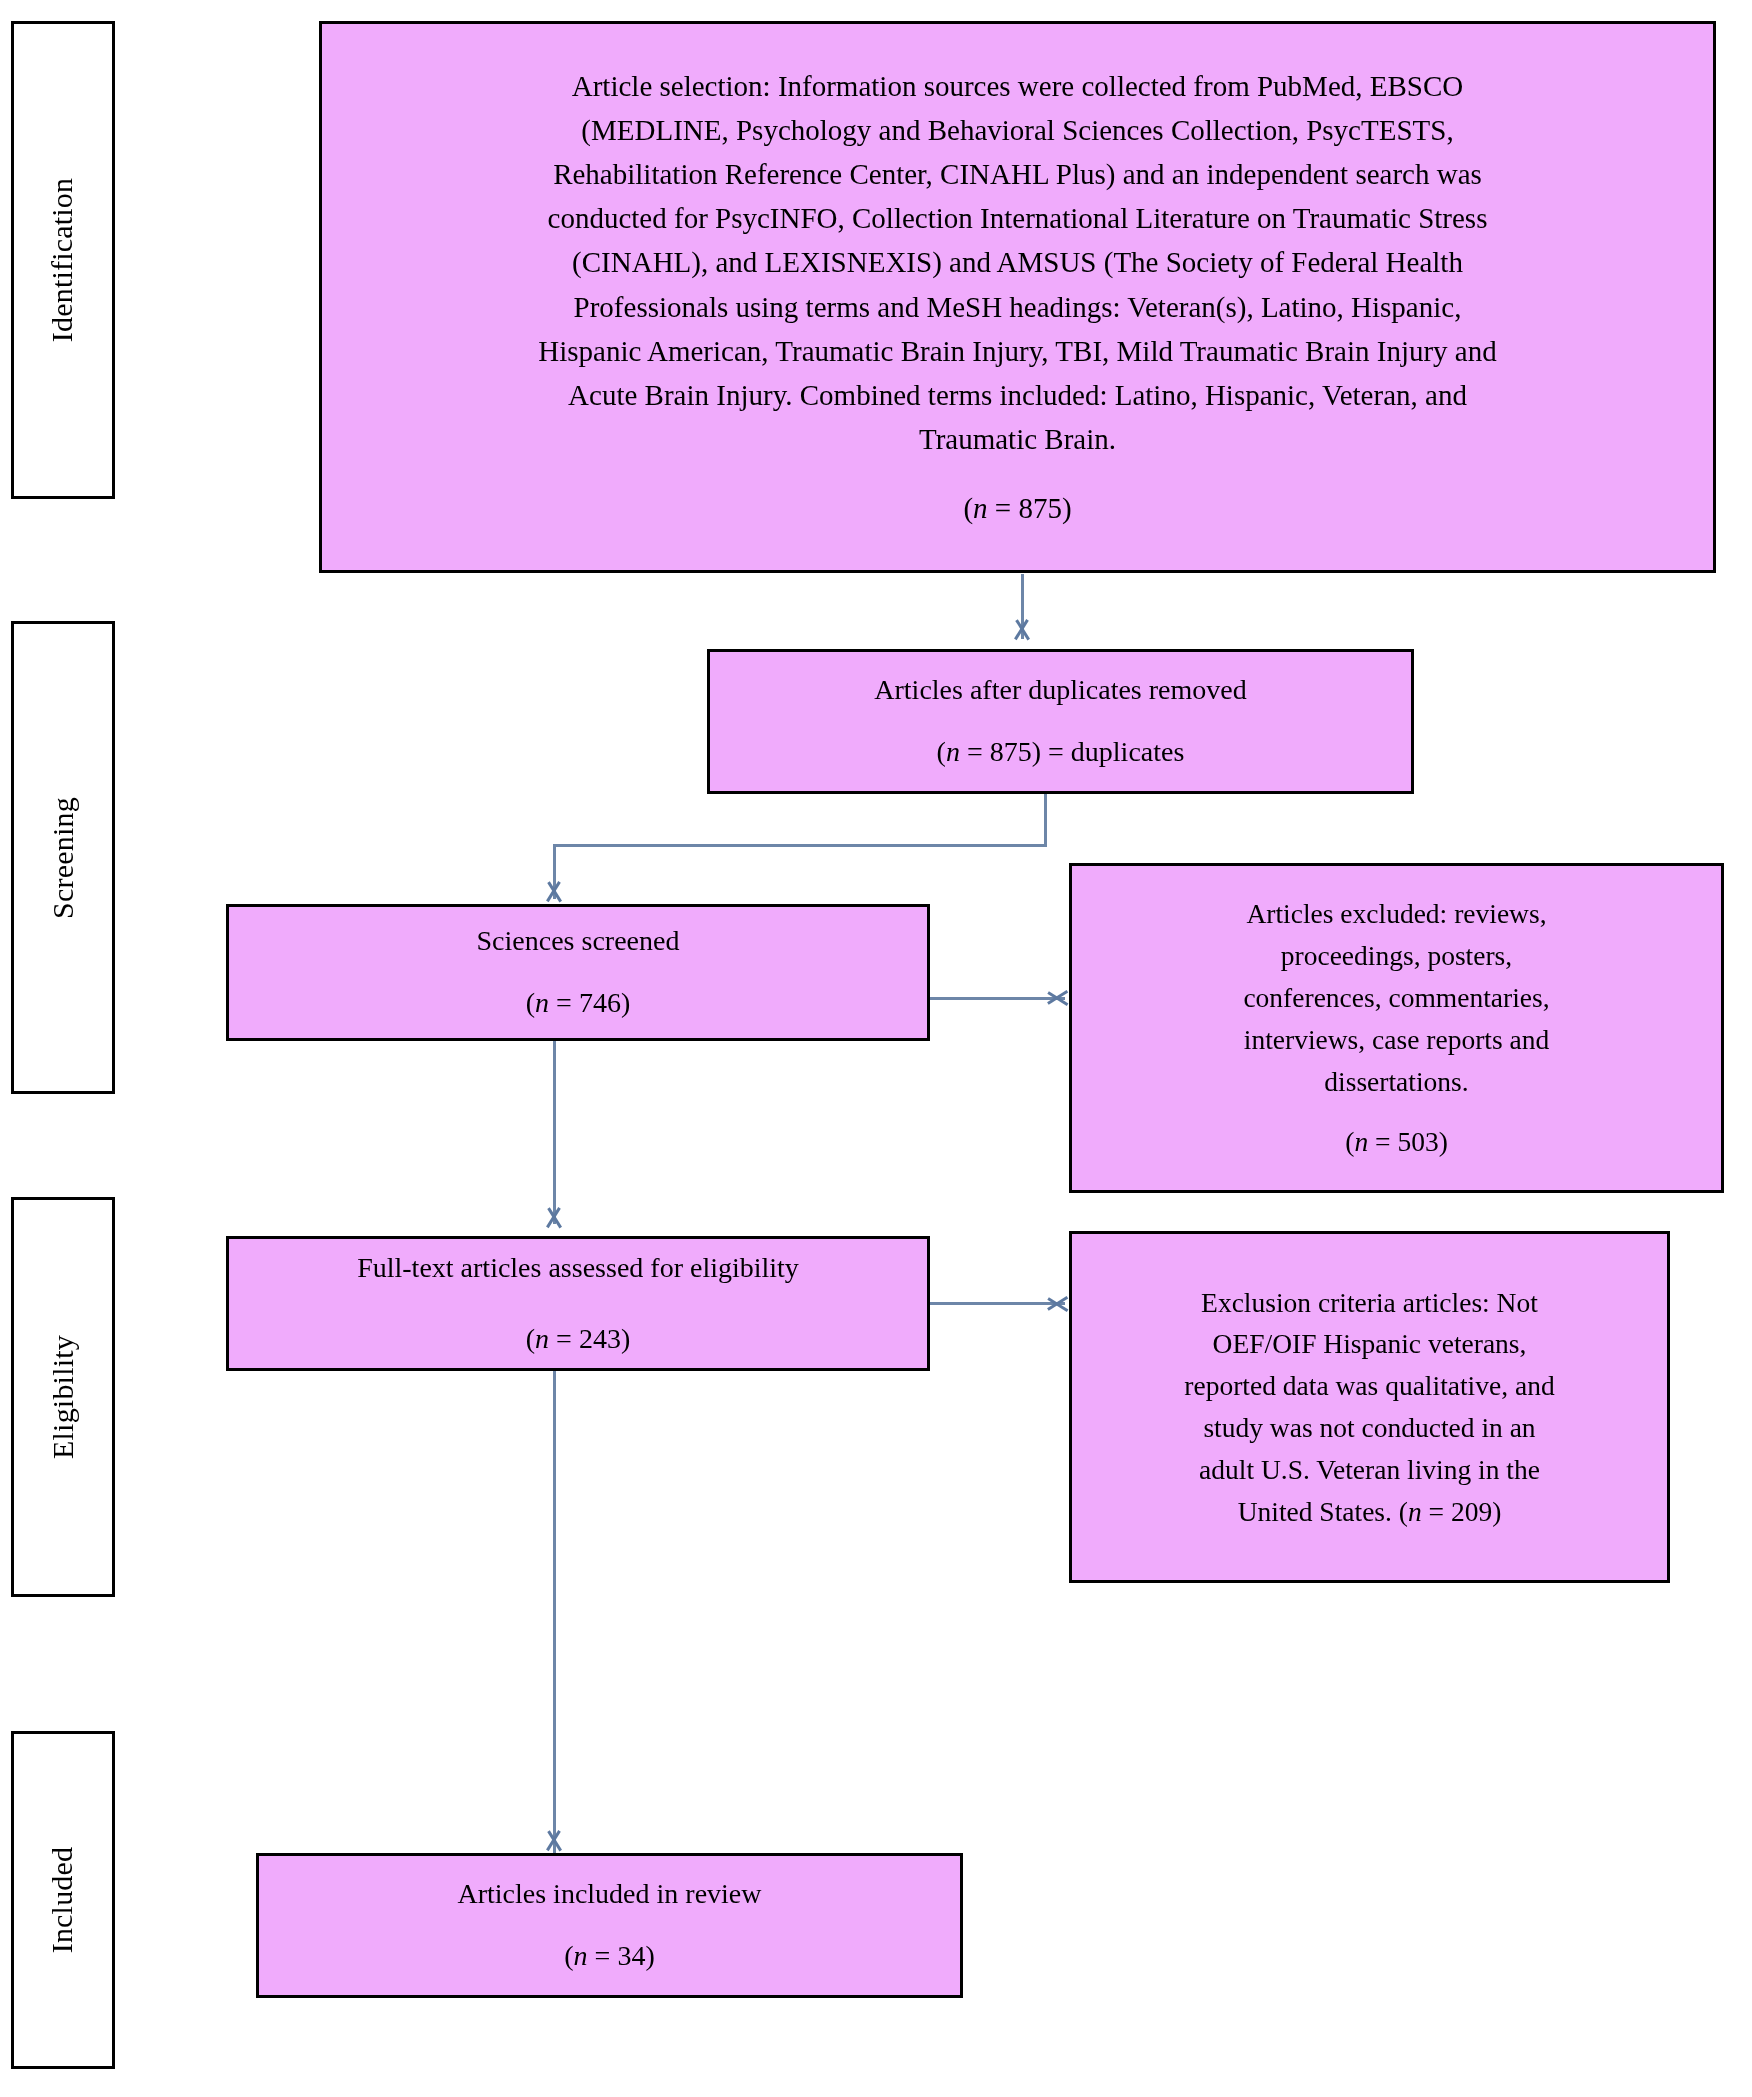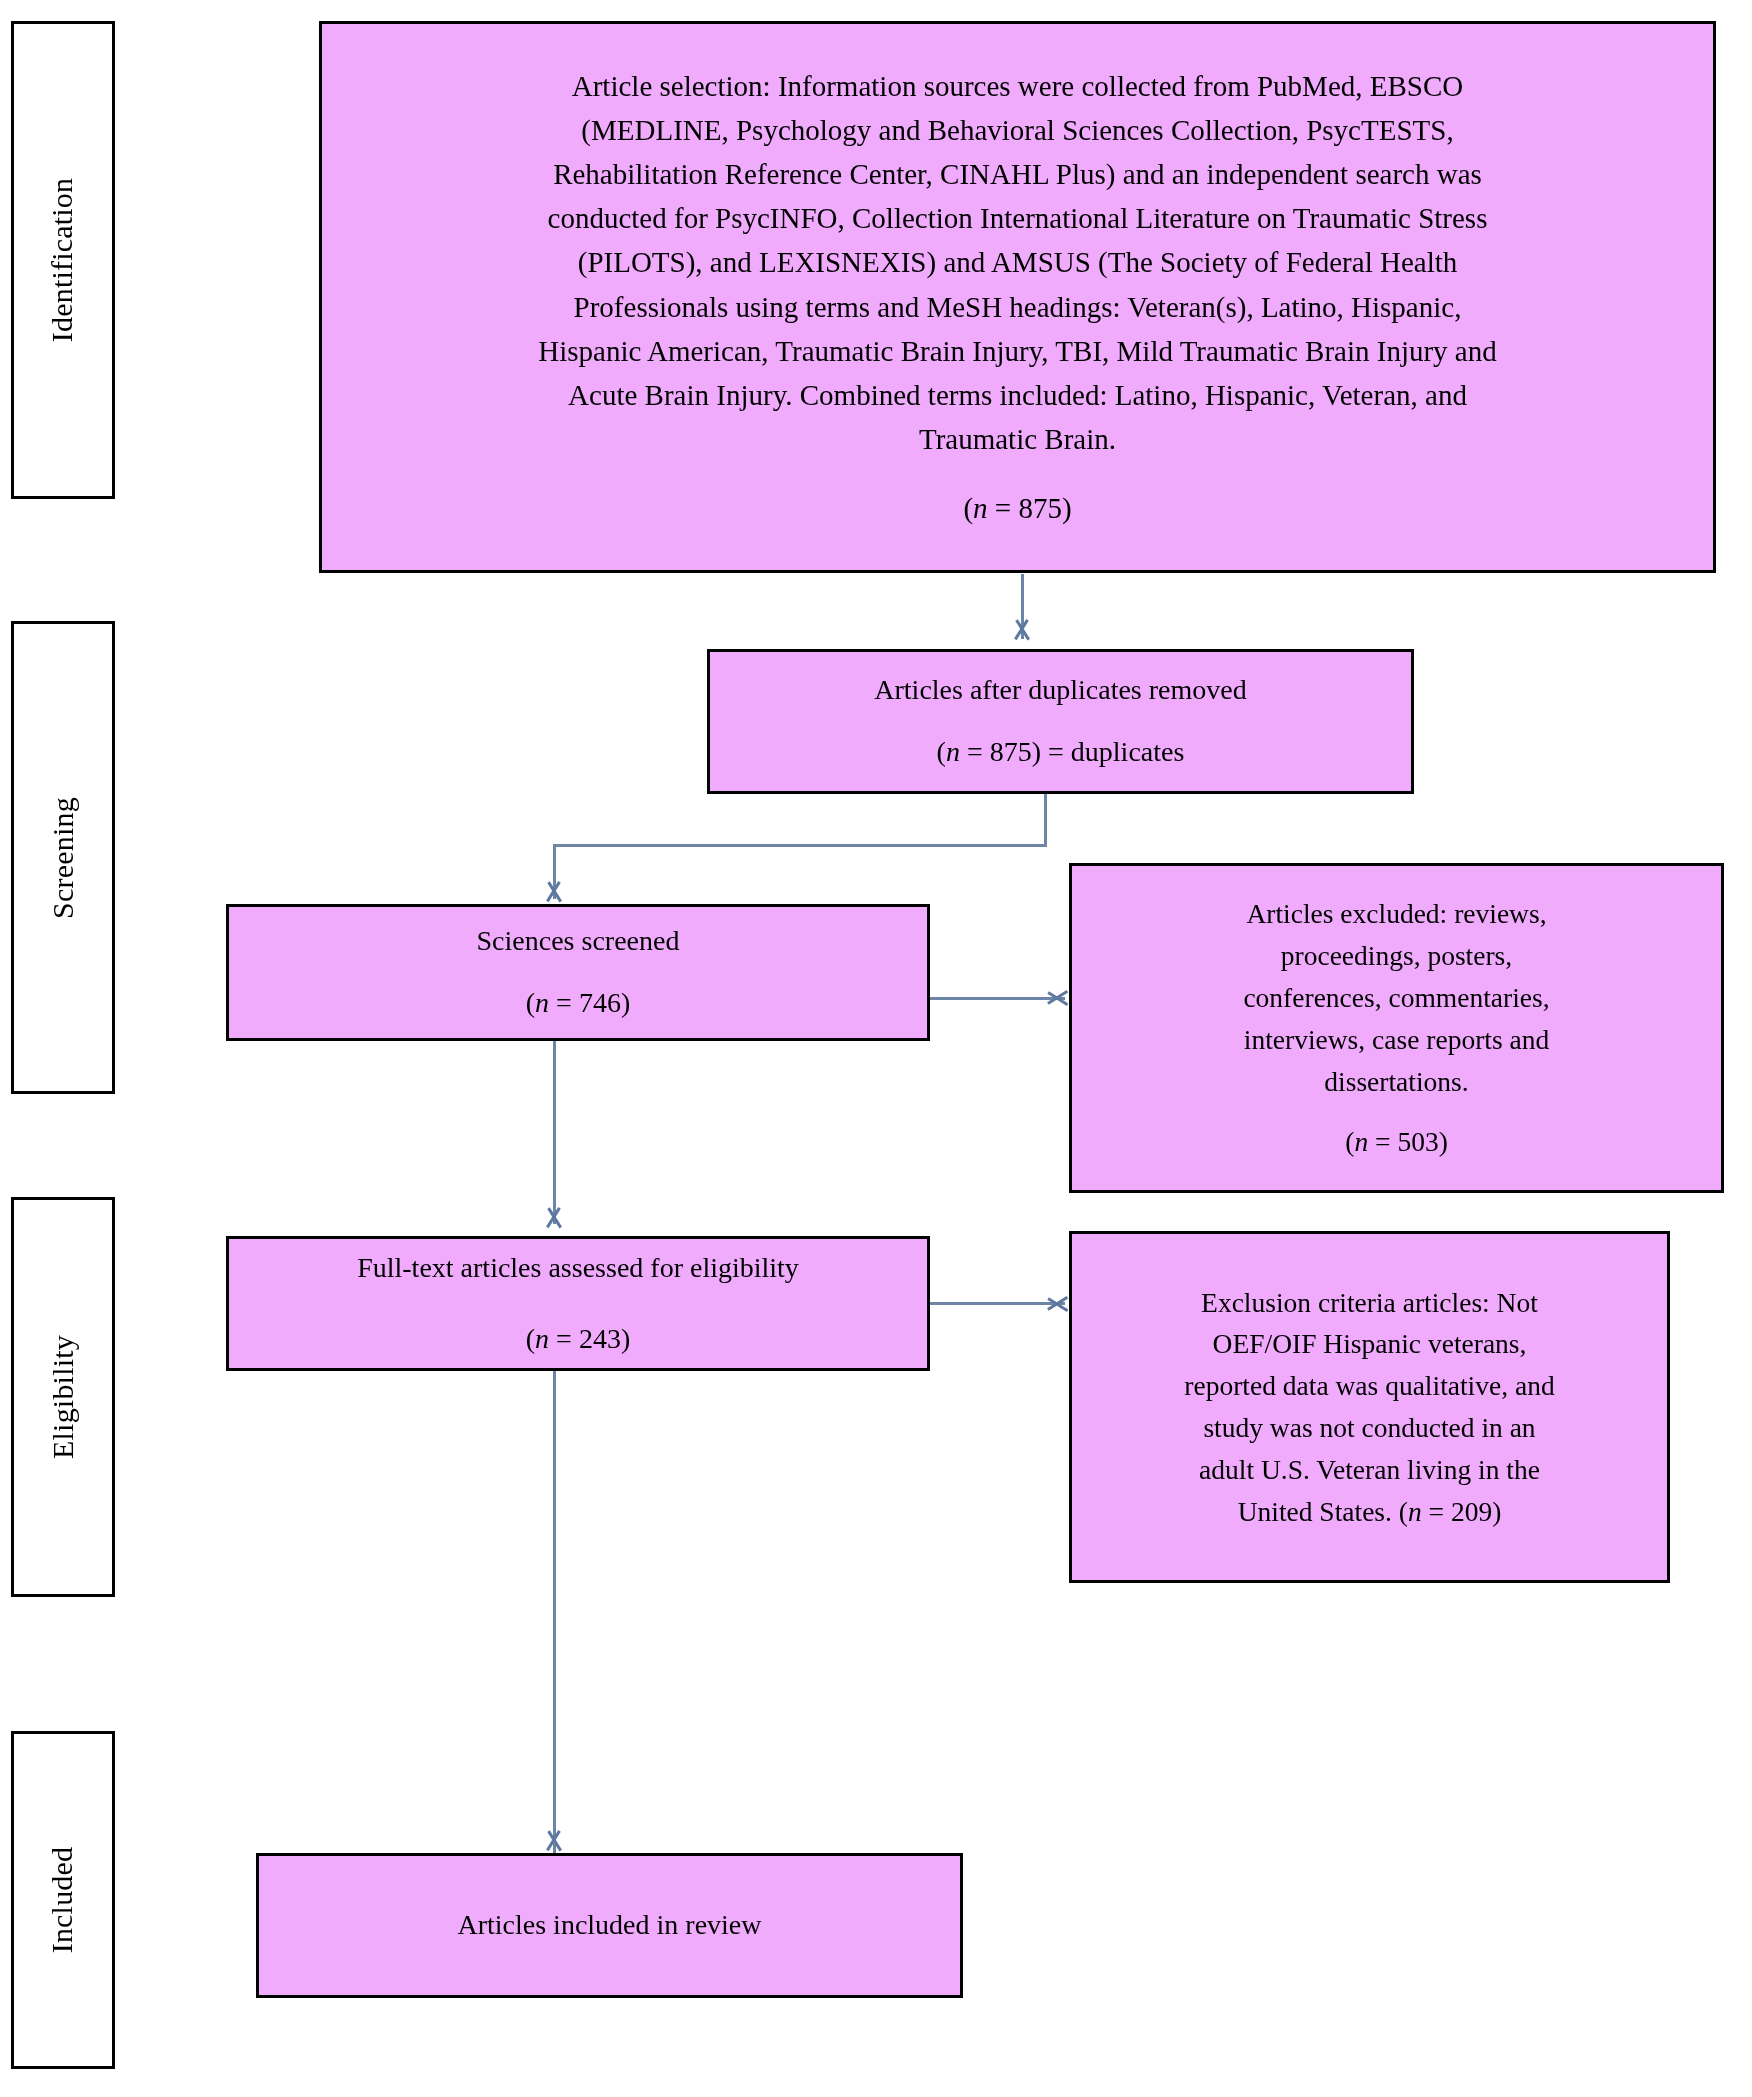--- a/index.html
+++ b/index.html
@@ -121,21 +121,21 @@
 
   <div class="stage-box" style="left:10.6px; top:1731px; width:104px; height:338px;">
     <span class="stage-label">Included</span>
   </div>
 
   <div class="box t-main" style="left:319px; top:21px; width:1397px; height:552px; padding:16.4px 19.3px;">
     <p>Article selection: Information sources were collected from PubMed, EBSCO</p>
     <p>(MEDLINE, Psychology and Behavioral Sciences Collection, PsycTESTS,</p>
     <p>Rehabilitation Reference Center, CINAHL Plus) and an independent search was</p>
     <p>conducted for PsycINFO, Collection International Literature on Traumatic Stress</p>
-    <p>(PILOTS), and LEXISNEXIS) and AMSUS (The Society of Federal Health</p>
+    <p>(CINAHL), and LEXISNEXIS) and AMSUS (The Society of Federal Health</p>
     <p>Professionals using terms and MeSH headings: Veteran(s), Latino, Hispanic,</p>
     <p>Hispanic American, Traumatic Brain Injury, TBI, Mild Traumatic Brain Injury and</p>
     <p>Acute Brain Injury. Combined terms included: Latino, Hispanic, Veteran, and</p>
     <p>Traumatic Brain.</p>
     <p style="margin-top:25px;"><span>(</span><span class="ital">n</span><span> = 875)</span></p>
   </div>
 
   <div class="vline" style="left:1021px; top:574px; width:3.4px; height:65px;"></div>
   <div class="chev-down" style="left:1011px; top:620px;"></div>
 
@@ -184,16 +184,17 @@
     <p>study was not conducted in an</p>
     <p>adult U.S. Veteran living in the</p>
     <p><span>United States. (</span><span class="ital">n</span><span> = 209)</span></p>
   </div>
 
   <div class="vline" style="left:553px; top:1371px; width:3.4px; height:482px;"></div>
   <div class="chev-down" style="left:543px; top:1831px;"></div>
 
   <div class="box t-box" style="left:256px; top:1853px; width:707px; height:145px; padding:9.6px 14.5px;">
     <p>Articles included in review</p>
+    <p style="margin-top:19.3px;"><span>(</span><span class="ital">n</span><span> = 34)</span></p>
   </div>
 
 </div>
 
 
 </body></html>

